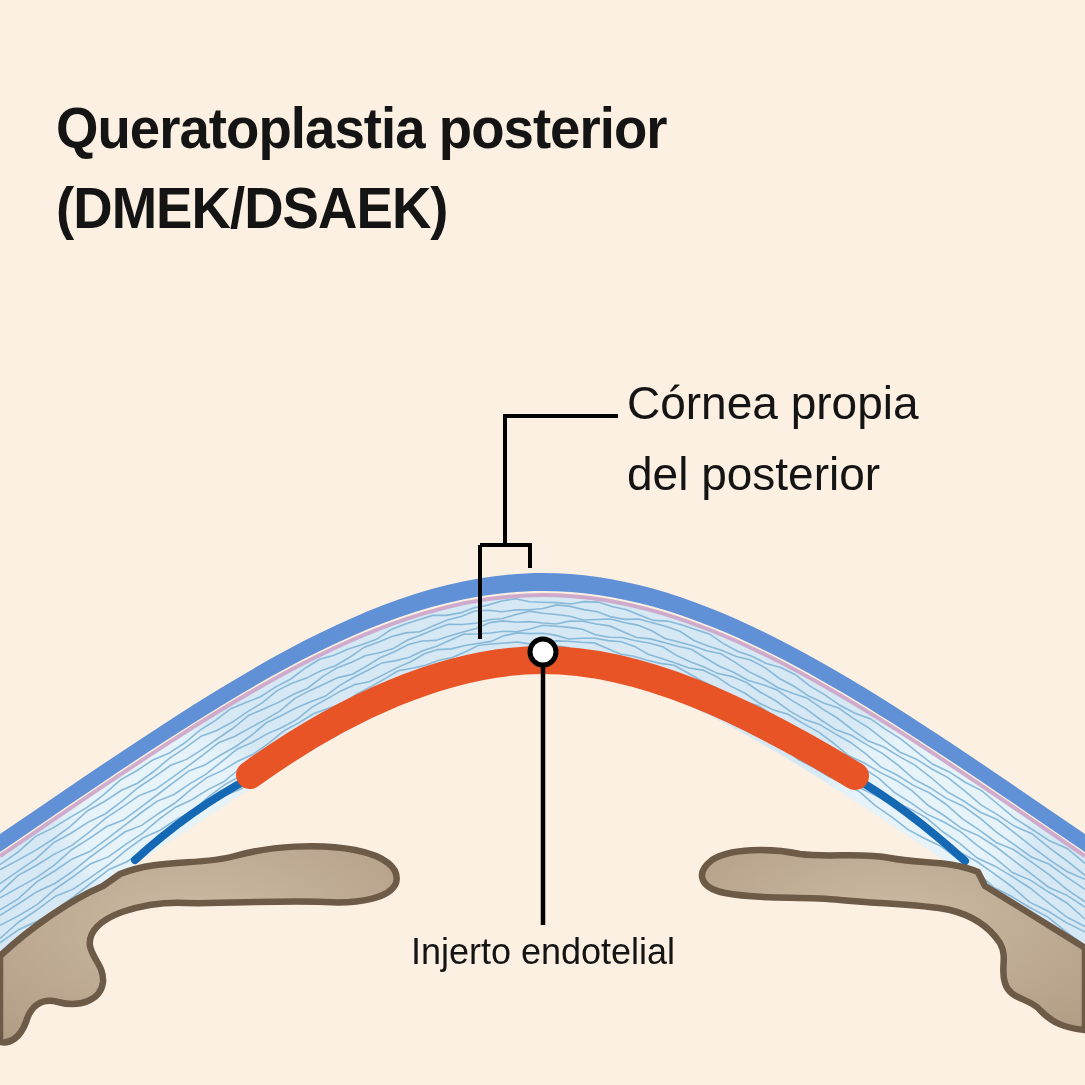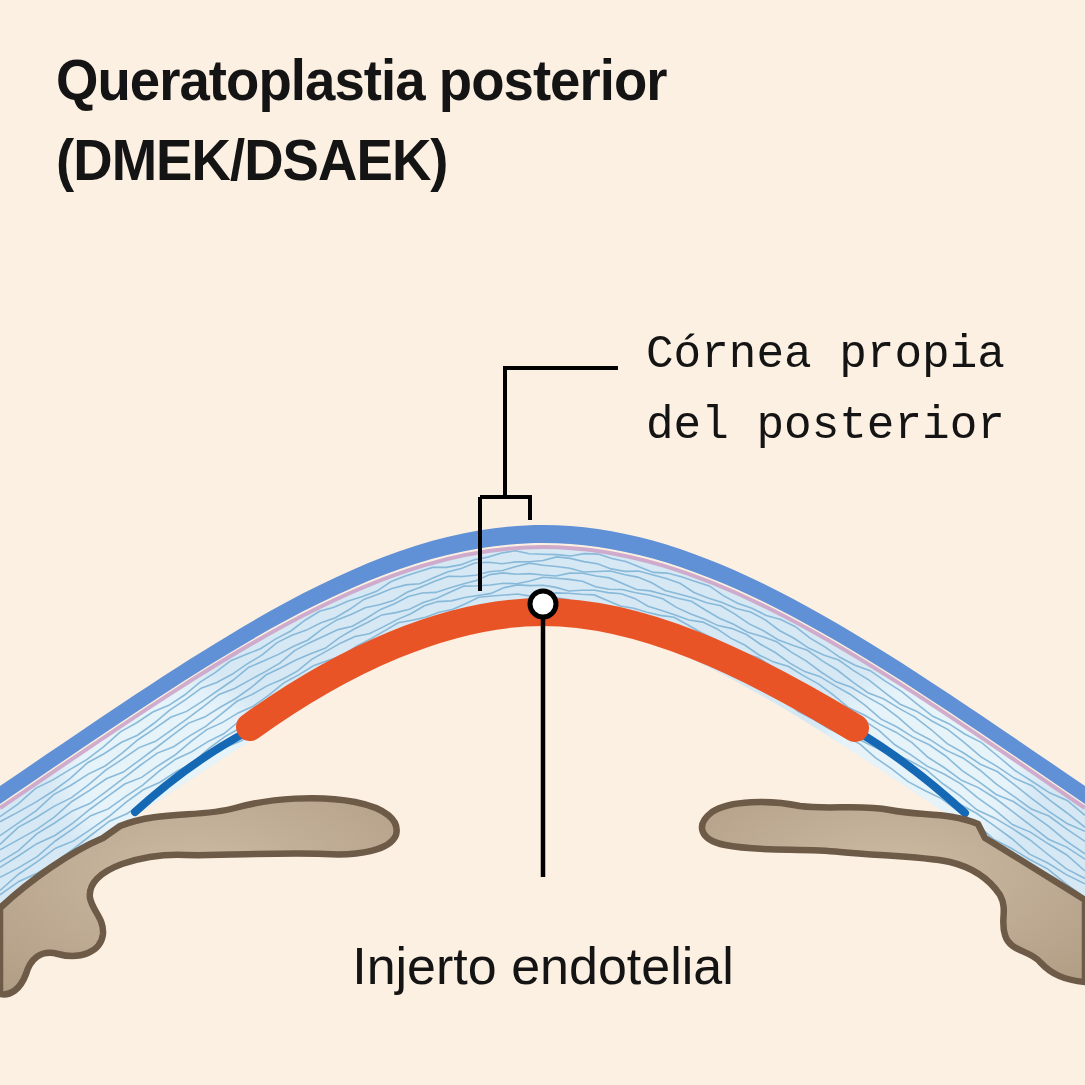--- a/index.html
+++ b/index.html
@@ -1,23 +1,23 @@
 <!DOCTYPE html>
 <html><head>
 <meta charset="utf-8">
 <style>
   html,body{margin:0;padding:0;}
   body{width:1085px;height:1085px;overflow:hidden;font-family:"Liberation Sans",sans-serif;}
-  .stage{position:relative;width:1085px;height:881px;}
+  .stage{position:relative;width:1085px;height:881px;margin-top:48px;}
   .stage svg{position:absolute;left:0;top:0;}
   .txt{position:absolute;white-space:nowrap;}
   .title{left:56px;top:40px;font-size:58px;font-weight:bold;line-height:80px;
          letter-spacing:-1px;transform:scaleX(0.94);transform-origin:left top;}
-  .cornea-label{left:646px;top:320px;font-size:46px;line-height:71px;text-align:left;font-family:Liberation Mono, monospace;}
-  .graft-label{left:543px;top:936px;font-size:52px;line-height:60px;transform:translateX(-50%);}
+  .cornea-label{left:627px;top:320px;font-size:46px;line-height:71px;text-align:left;}
+  .graft-label{left:543px;top:874px;font-size:36px;line-height:60px;transform:translateX(-50%);}
 </style>
 </head>
 <body style="background: rgb(252, 240, 226);">
 
 <div class="stage">
 
 <svg width="1085" height="1085" viewBox="0 0 1085 1085">
   <defs>
     <filter id="soft" x="-50%" y="-50%" width="200%" height="200%">
       <feGaussianBlur stdDeviation="12"></feGaussianBlur>

